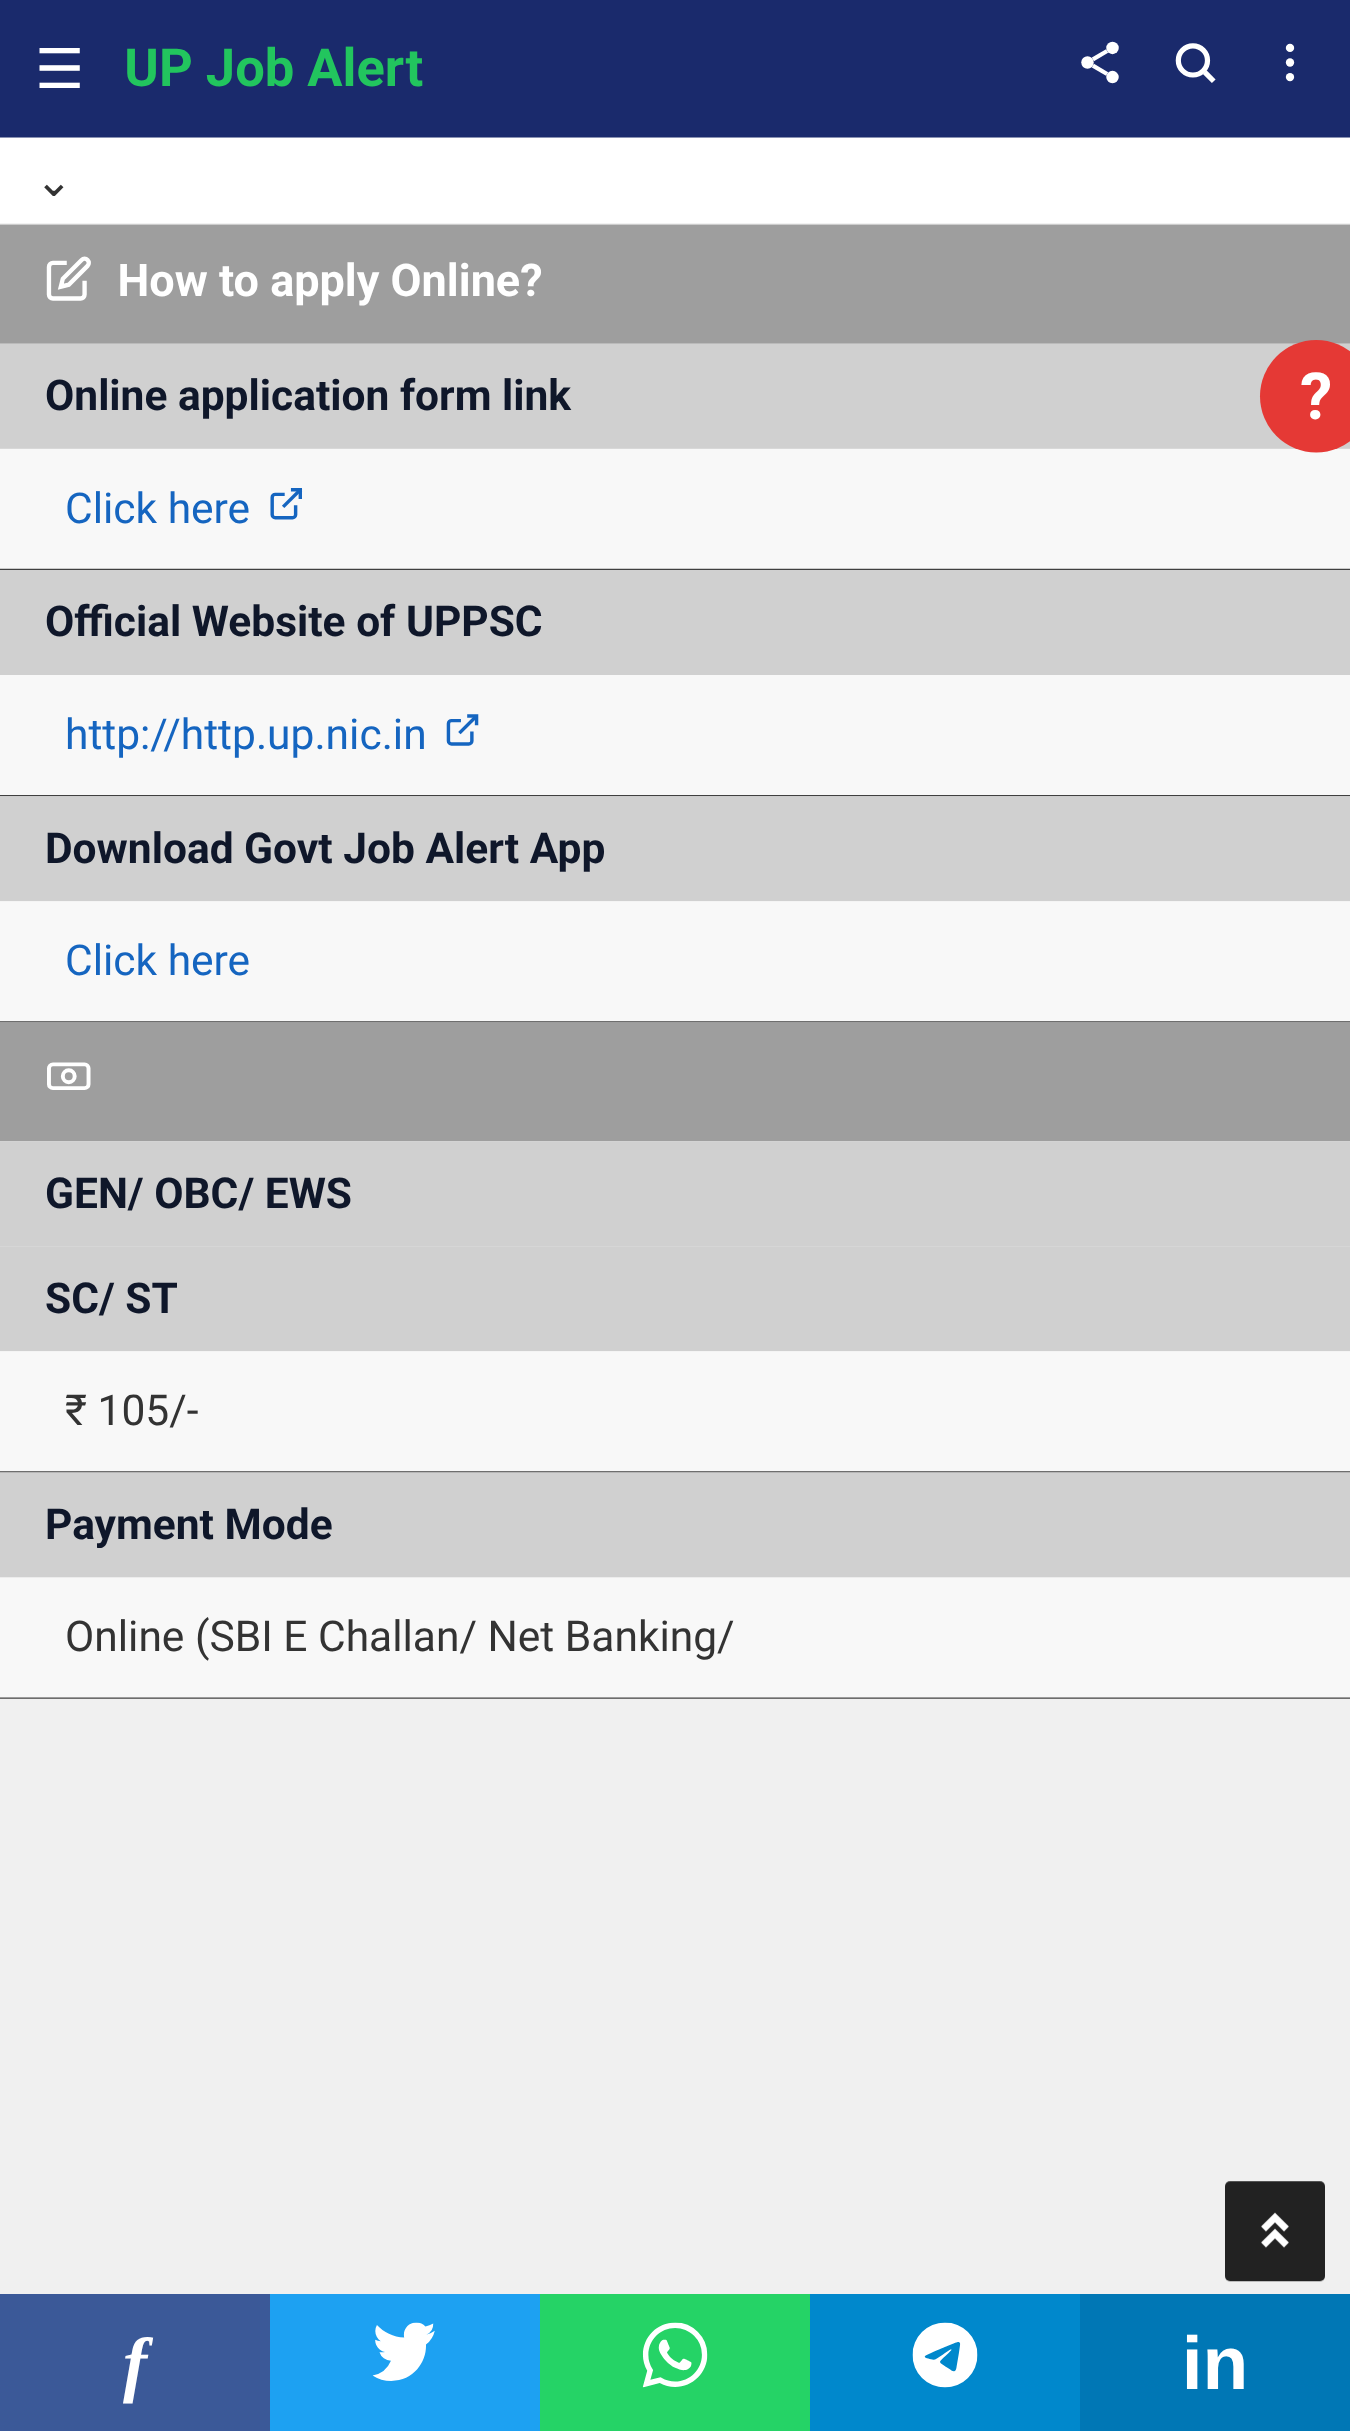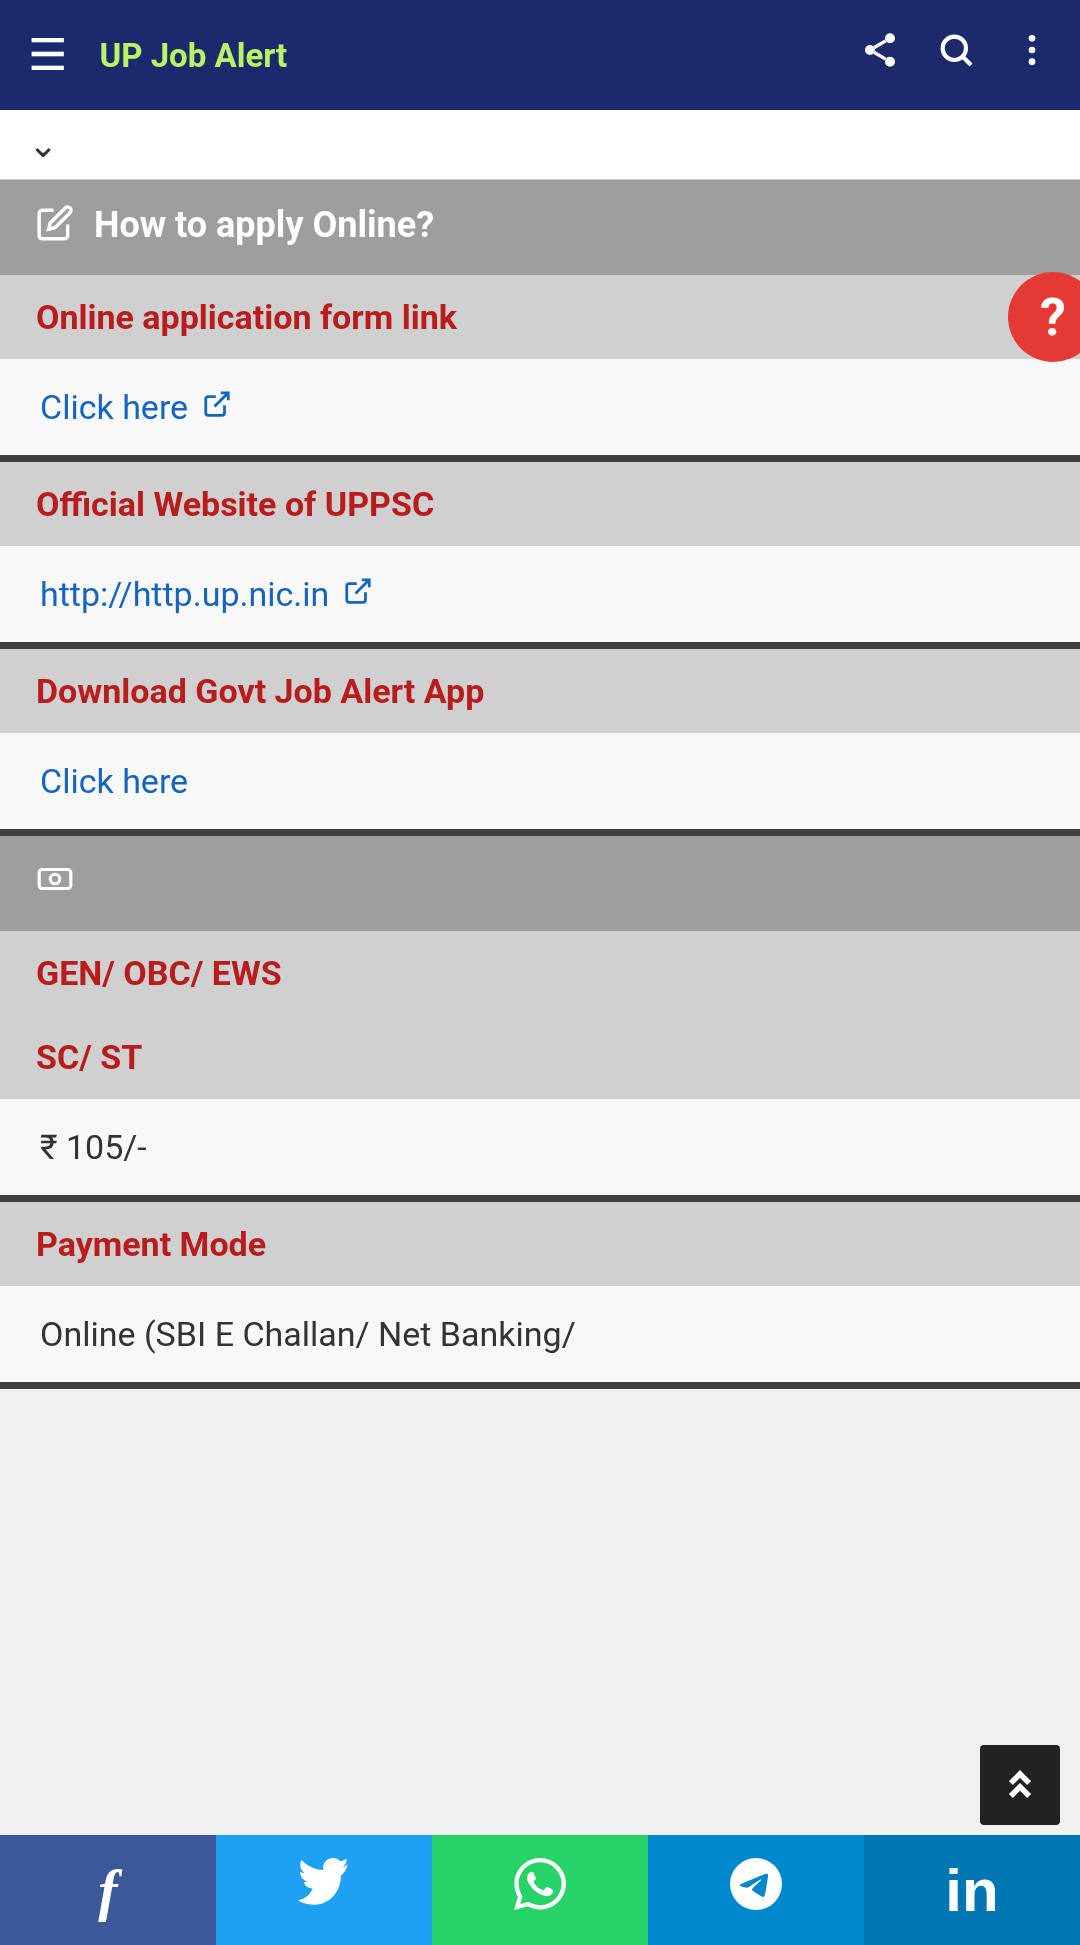--- a/index.html
+++ b/index.html
@@ -22,22 +22,22 @@
       height: 110px;
       position: relative;
     }
     .navbar-menu-icon {
       color: white;
       font-size: 44px;
       cursor: pointer;
       margin-right: 32px;
     }
     .navbar-title {
-      color: #bef264;
-      font-size: 33px;
+      color: #22c55e;
+      font-size: 42px;
       font-weight: bold;
       flex: 1;
     }
     .navbar-icons {
       display: flex;
       gap: 36px;
       align-items: center;
     }
     .navbar-icon {
       color: white;
@@ -82,30 +82,30 @@
       color: white;
       font-size: 36px;
     }
 
     
     .sub-section-header {
       background: #d0d0d0;
       padding: 22px 36px;
     }
     .sub-section-header-text {
-      color: #b91c1c;
+      color: #0f172a;
       font-size: 34px;
       font-weight: bold;
     }
 
     
     .content-row {
       background: #f8f8f8;
-      padding: 28px 40px;
-      border-bottom: 7px solid #404040;
+      padding: 28px 52px;
+      border-bottom: 1px solid #404040;
     }
     .content-link {
       color: #1565c0;
       font-size: 34px;
       text-decoration: none;
       display: flex;
       align-items: center;
       gap: 14px;
     }
     .content-text {

